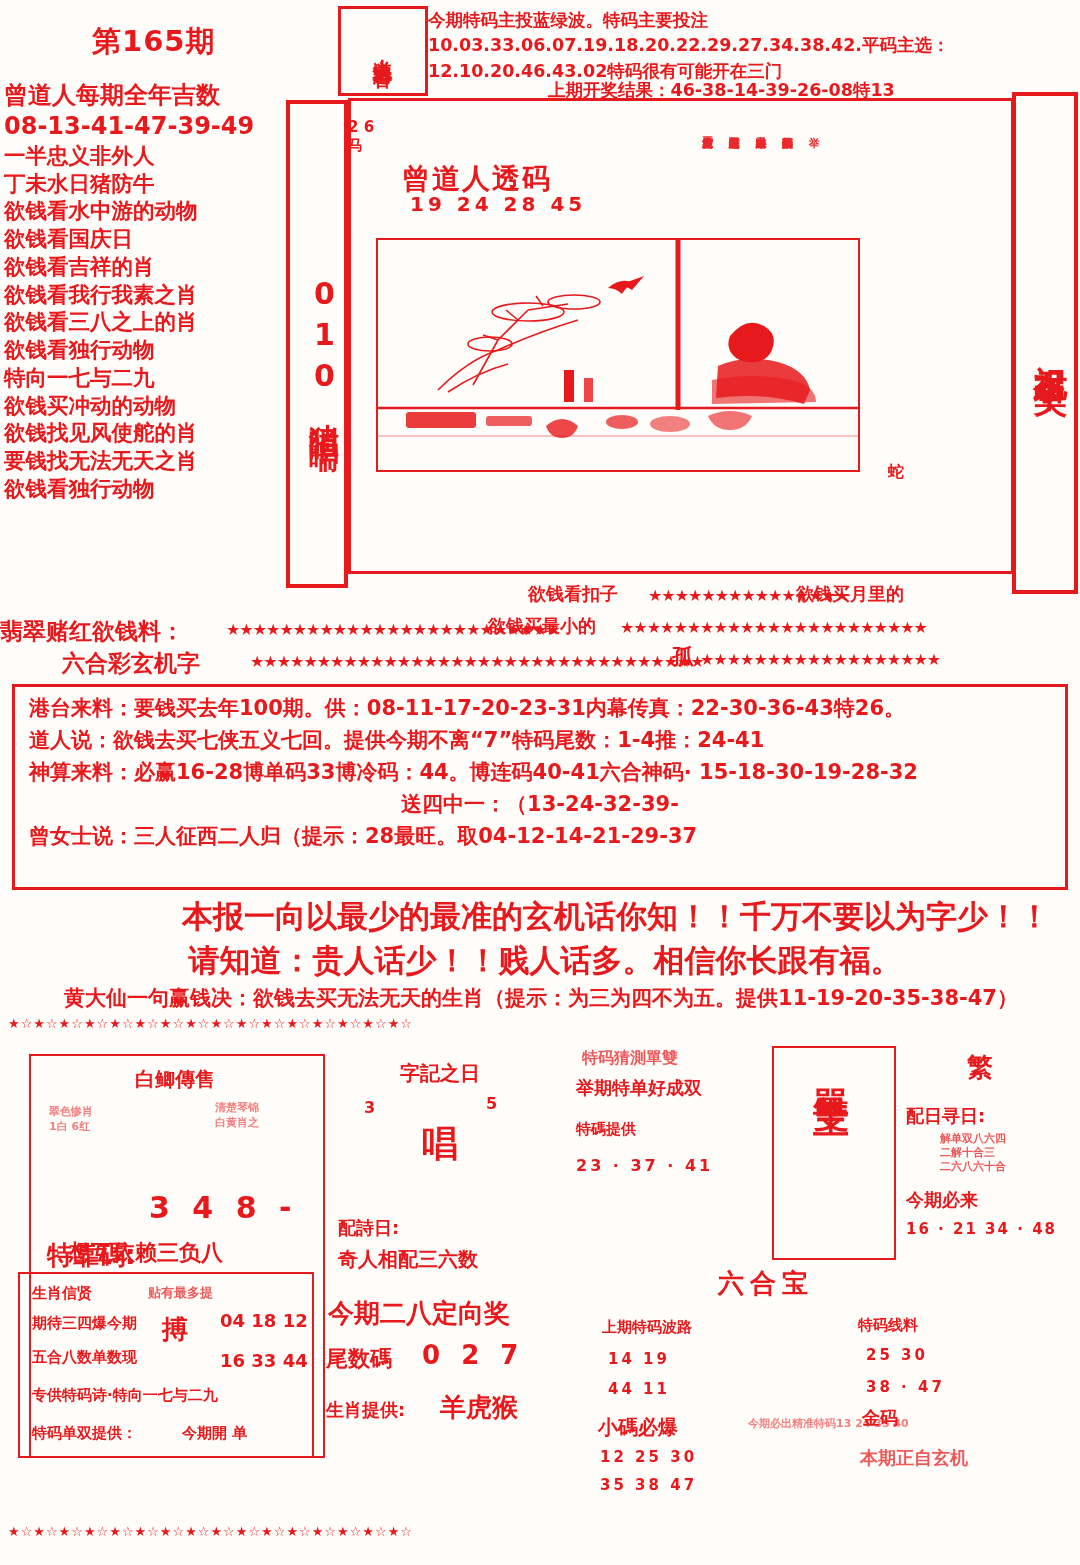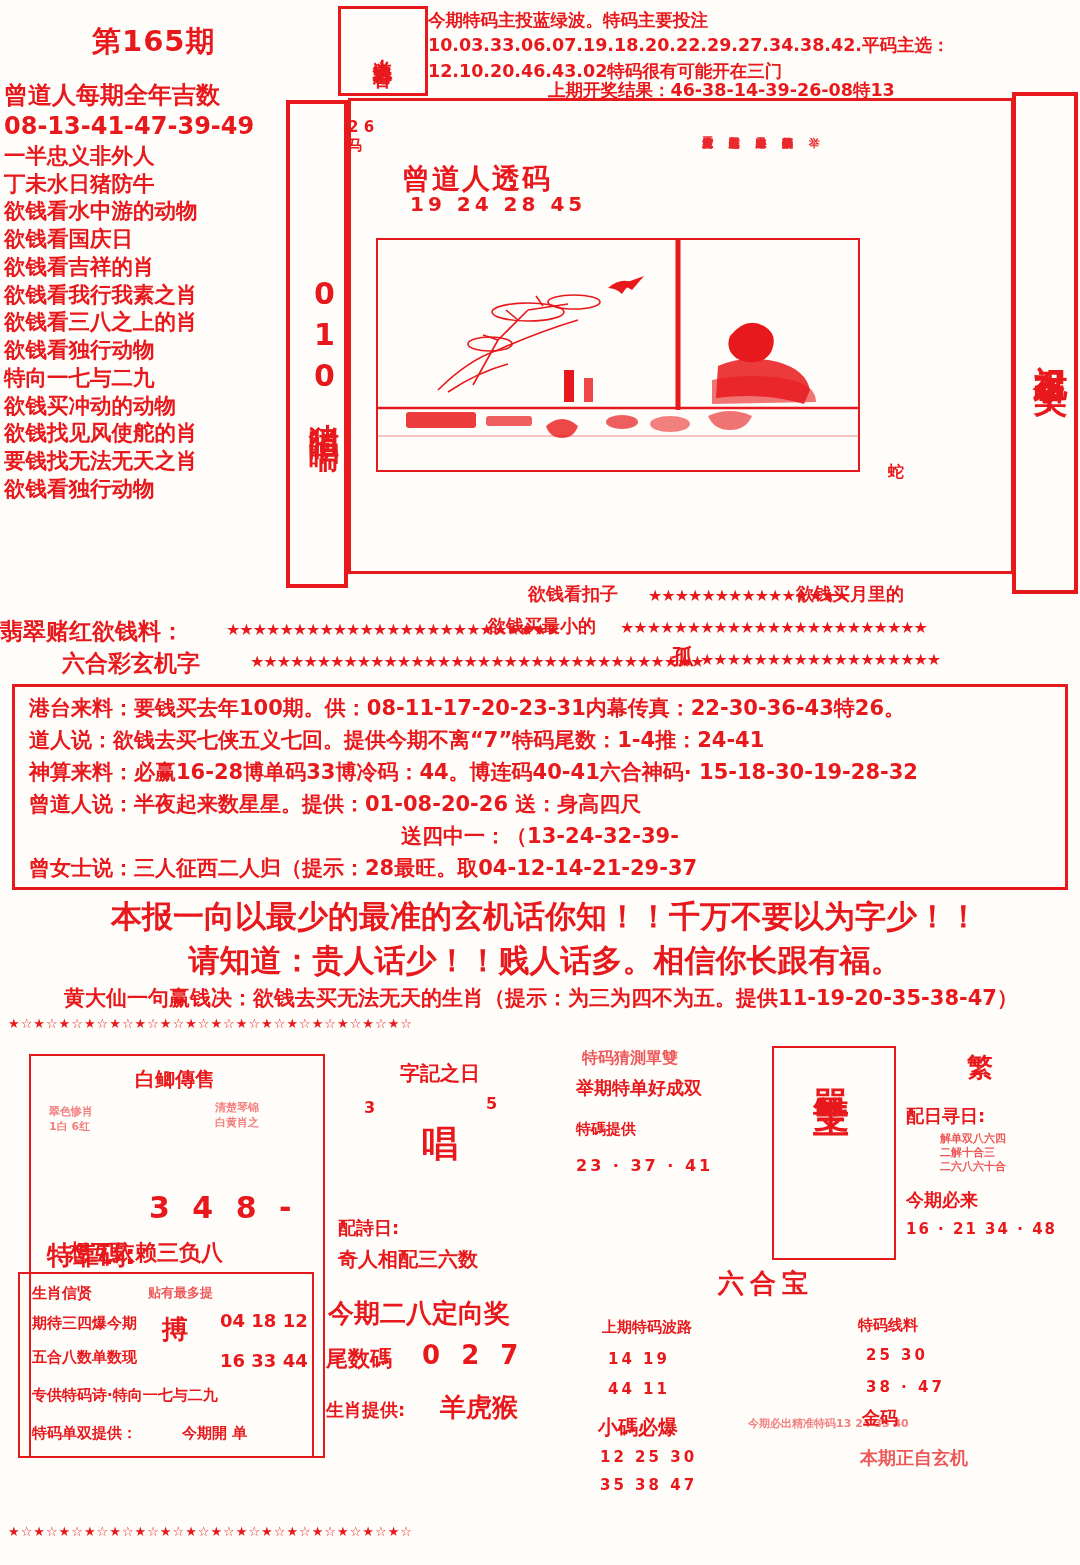--- a/index.html
+++ b/index.html
@@ -111,21 +111,21 @@
     border:3px solid #e8191c;
   }
   .info-box .line{
     font-size:21px;font-weight:bold;line-height:1.0;
     margin:11px 0 0 14px;white-space:nowrap;
   }
   .info-box .line.center{text-align:center;margin-left:0;}
 
   
   .slogan1{
-    position:absolute;left:40px;top:896px;width:1010px;text-align:center;
+    position:absolute;left:40px;top:896px;width:1010px;text-align:right;
     font-size:31px;font-weight:bold;font-family:"DejaVu Serif","Liberation Serif",serif;
   }
   .slogan2{
     position:absolute;left:40px;top:940px;width:1010px;text-align:center;
     font-size:31px;font-weight:bold;font-family:"DejaVu Serif","Liberation Serif",serif;
   }
   .slogan3{
     position:absolute;left:26px;top:984px;width:1030px;text-align:center;
     font-size:21px;font-weight:bold;
   }
@@ -270,21 +270,20 @@
   <div class="m7">★★★★★★★★★★★★★★★★★★★★★★★</div>
   <div class="m8">六合彩玄机字</div>
   <div class="m9">★★★★★★★★★★★★★★★★★★★★★★★★★★★★★★★★★★</div>
   <div class="m10">孤</div>
   <div class="m11">★★★★★★★★★★★★★★★★★★</div>
 
   <div class="info-box">
     <div class="line">港台来料：要钱买去年100期。供：08-11-17-20-23-31内幕传真：22-30-36-43特26。</div>
     <div class="line">道人说：欲钱去买七侠五义七回。提供今期不离“7”特码尾数：1-4推：24-41</div>
     <div class="line">神算来料：必赢16-28博单码33博冷码：44。博连码40-41六合神码· 15-18-30-19-28-32</div>
-    <div class="line">曾道人说：半夜起来数星星。提供：01-08-20-26 送：身高四尺</div>
     <div class="line center">送四中一：（13-24-32-39-</div>
     <div class="line">曾女士说：三人征西二人归（提示：28最旺。取04-12-14-21-29-37</div>
   </div>
 
   <div class="slogan1">本报一向以最少的最准的玄机话你知！！千万不要以为字少！！</div>
   <div class="slogan2">请知道：贵人话少！！贱人话多。相信你长跟有福。</div>
   <div class="slogan3">黄大仙一句赢钱决：欲钱去买无法无天的生肖（提示：为三为四不为五。提供11-19-20-35-38-47）</div>
 
   <div class="divider" style="top:1016px">★☆★☆★☆★☆★☆★☆★☆★☆★☆★☆★☆★☆★☆★☆★☆★☆</div>
 

